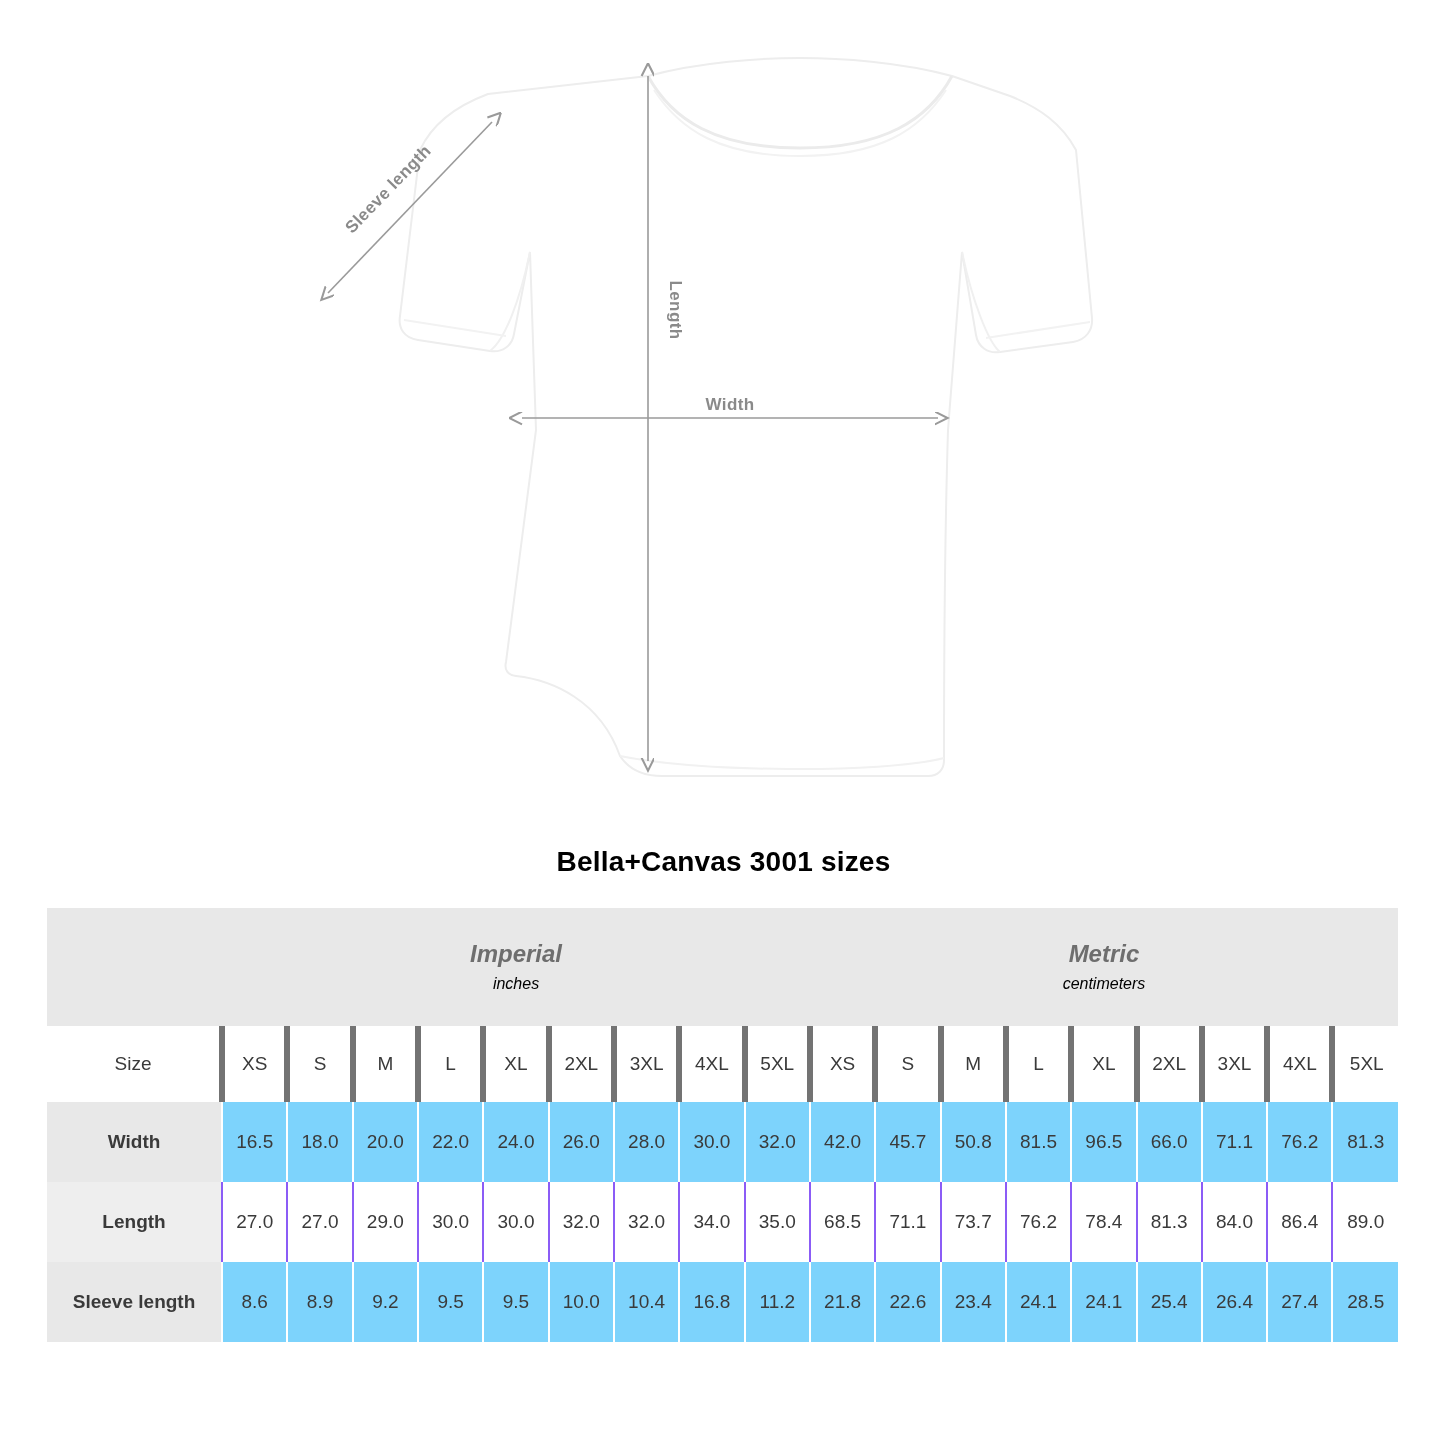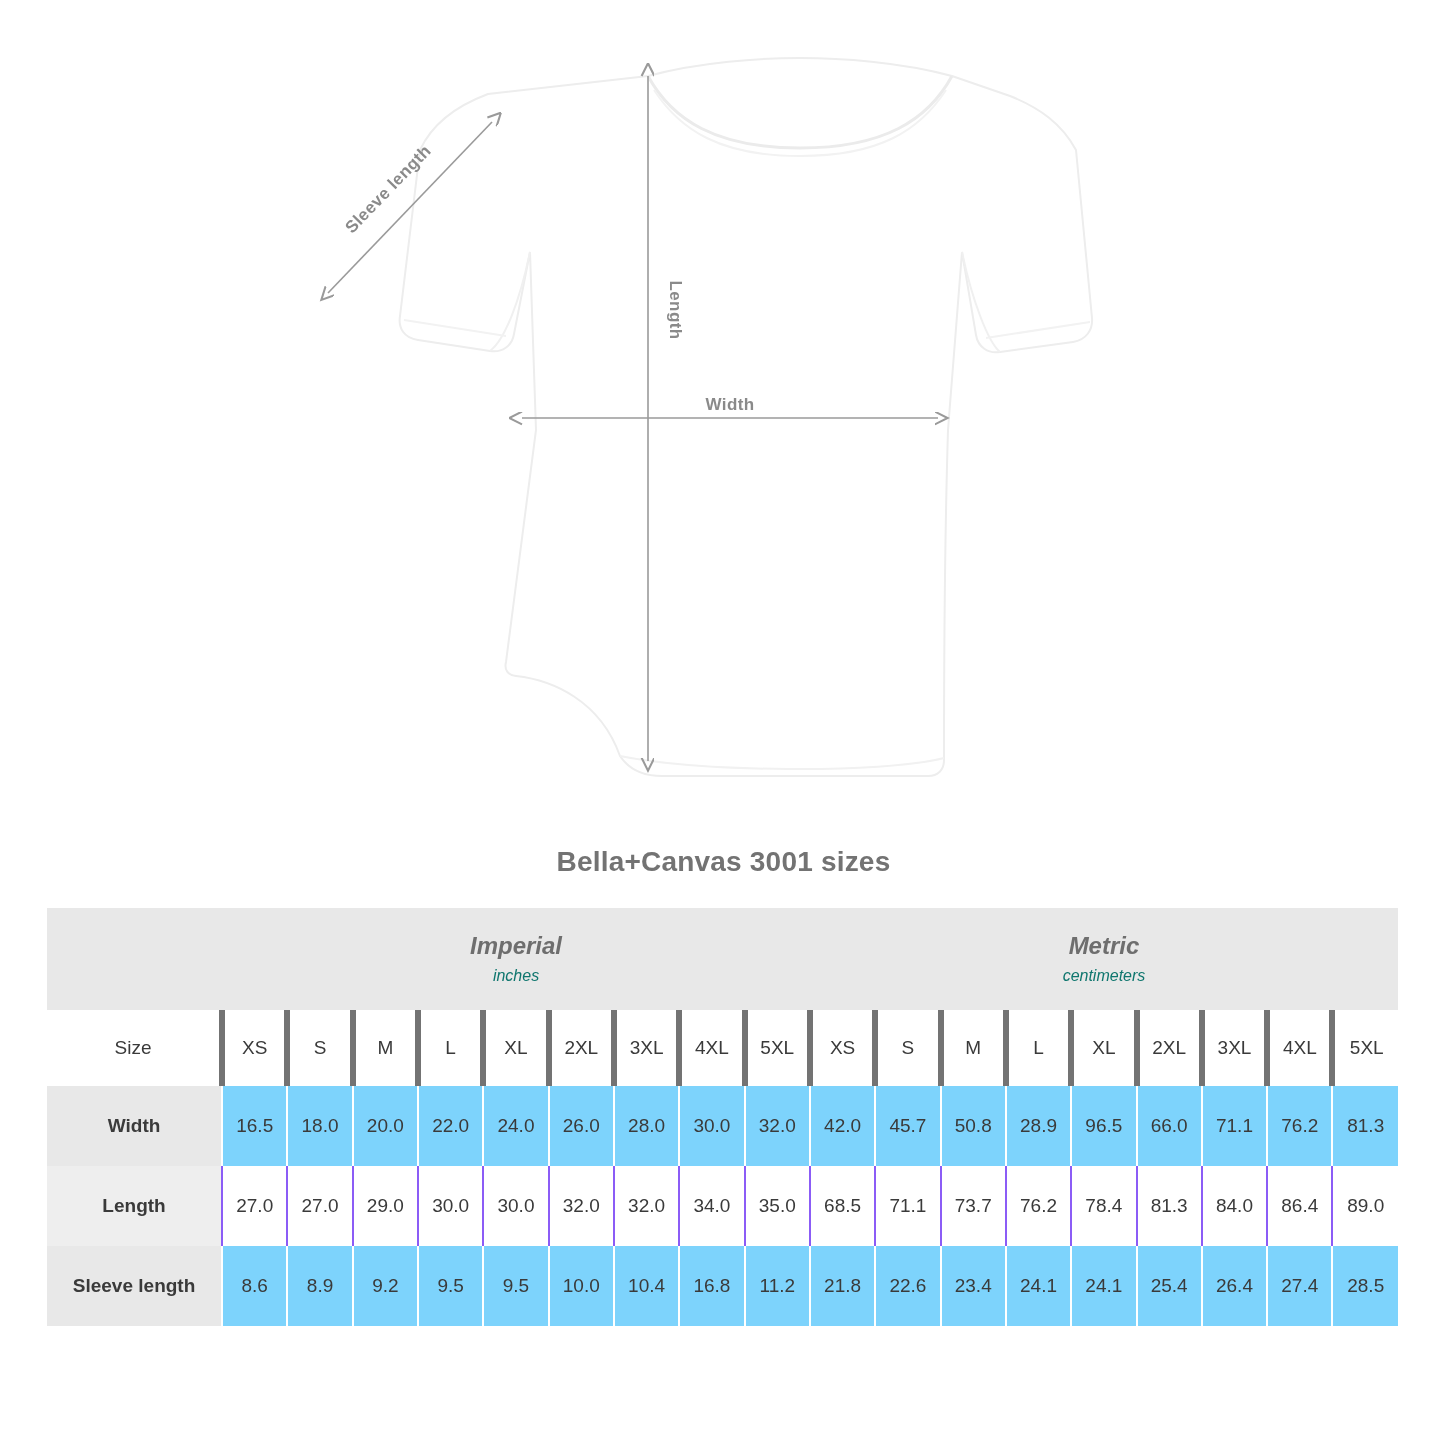--- a/index.html
+++ b/index.html
@@ -30,21 +30,21 @@
     position: absolute;
     left: 0;
     top: 0;
   }
 
   
   .chart-title {
     text-align: center;
     font-size: 28px;
     font-weight: bold;
-    color: #737373;
+    color: #000000;
     margin: 16px 0 0 2px;
     letter-spacing: 0.2px;
   }
   .chart-note {
     text-align: center;
     font-size: 16.5px;
     font-style: italic;
     color: #6d6d6d;
     margin: 14px 0 0 0;
   }
@@ -60,35 +60,35 @@
   }
   table.size-chart td,
   table.size-chart th {
     text-align: center;
     vertical-align: middle;
     font-weight: normal;
     padding: 0;
   }
   
   .unit-row td {
-    height: 102px;
+    height: 118px;
     background: #e8e8e8;
     margin-top: 8px;
   }
   .unit-name {
     font-size: 24px;
     font-style: italic;
     font-weight: bold;
     color: #6e6e6e;
     line-height: 1.1;
   }
   .unit-sub {
     font-size: 16px;
     font-style: italic;
-    color: #0f766e;
+    color: #000000;
     margin-top: 8px;
   }
   
   .head-row td {
     height: 76px;
     font-size: 19px;
     font-weight: bold;
     color: #3a3a3a;
     background: #ffffff;
   }
@@ -261,21 +261,21 @@
           <td class="cell">20.0</td>
           <td class="cell">22.0</td>
           <td class="cell">24.0</td>
           <td class="cell">26.0</td>
           <td class="cell">28.0</td>
           <td class="cell">30.0</td>
           <td class="cell">32.0</td>
           <td class="cell">42.0</td>
           <td class="cell">45.7</td>
           <td class="cell">50.8</td>
-          <td class="cell">28.9</td>
+          <td class="cell">81.5</td>
           <td class="cell">96.5</td>
           <td class="cell">66.0</td>
           <td class="cell">71.1</td>
           <td class="cell">76.2</td>
           <td class="cell">81.3</td>
         </tr>
 
         <tr class="data-row plain">
           <td class="rowlabel">Length</td>
           <td class="cell">27.0</td>

